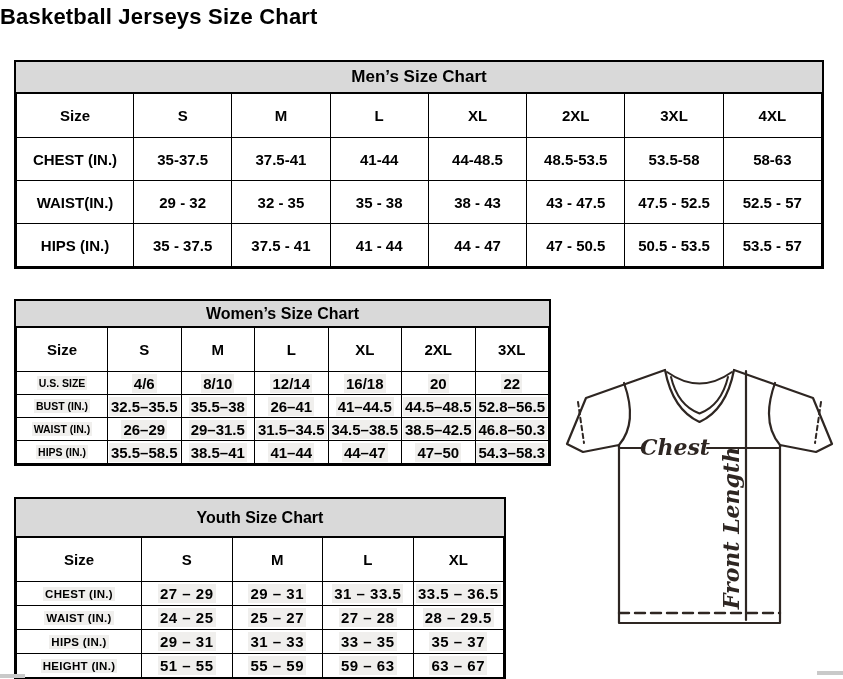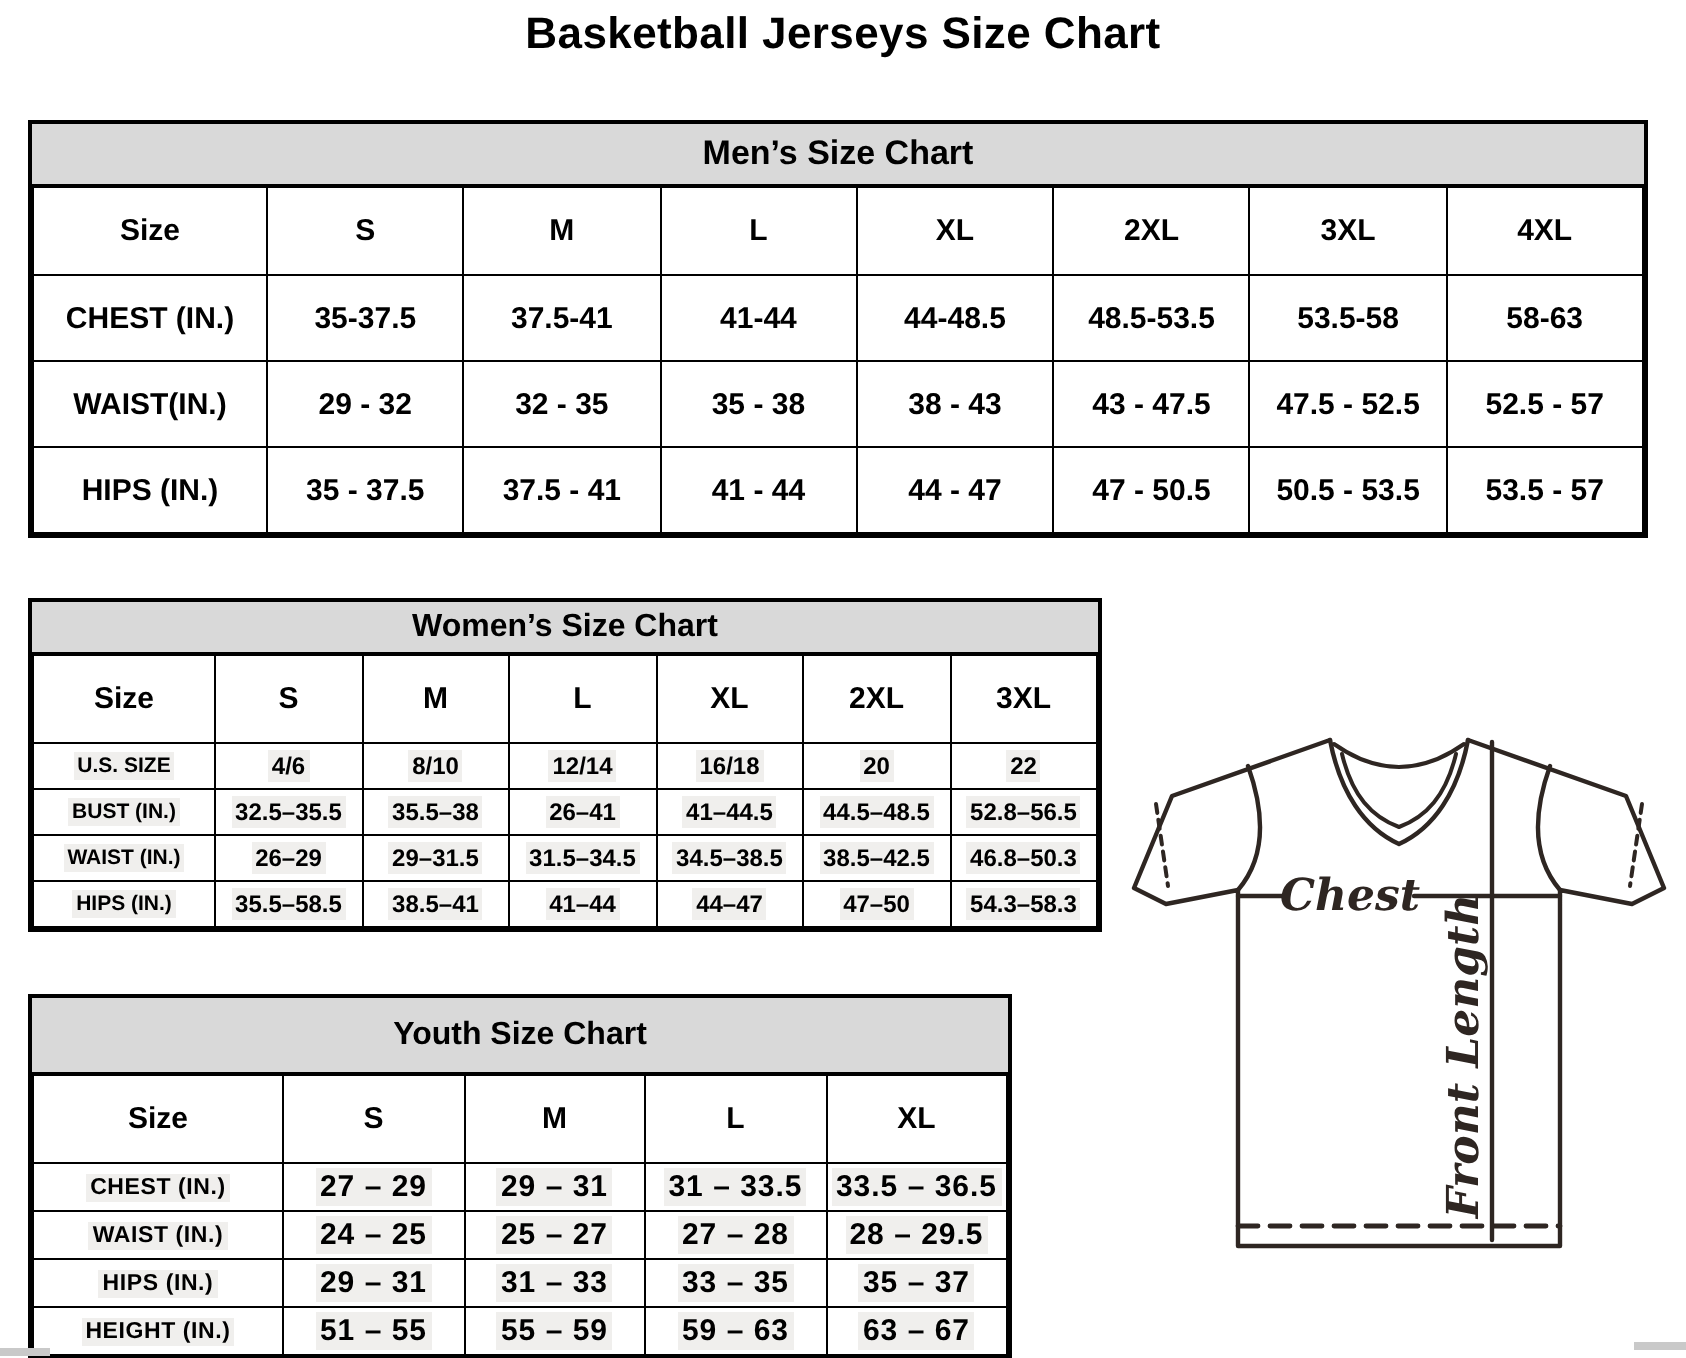--- a/index.html
+++ b/index.html
@@ -2,21 +2,21 @@
 <html><head>
 <meta charset="utf-8">
 <style>
   html,body { margin:0; padding:0; background:#fff; }
   #stage {
     position:relative; width:843px; height:679px; background:#ffffff;
     font-family:"Liberation Sans", sans-serif; color:#000; overflow:hidden;
   }
   .page-title {
     position:absolute; left:0; top:4px; width:100%;
-    text-align:center; font-size:22px; font-weight:bold; letter-spacing:0.2px;
+    font-size:22px; font-weight:bold; letter-spacing:0.2px;
   }
   .size-table {
     position:absolute; border:2px solid #000; background:#fff; box-sizing:border-box;
   }
   .band {
     background:#d9d9d9; border-bottom:1px solid #000;
     display:flex; align-items:center; justify-content:center;
     font-weight:bold; box-sizing:border-box;
   }
   .mens  { left:14px; top:60px;  width:810px; }
@@ -33,21 +33,21 @@
   }
   .mens th:first-child  { width:116px; }
   .womens th:first-child{ width:90px;  }
   .youth th:first-child { width:124px; }
 
   .mens thead tr   { height:44px; }  .mens thead th  { font-size:15px; }
   .mens tbody tr   { height:43px; }  .mens tbody th, .mens tbody td { font-size:15px; }
 
   .womens thead tr { height:44px; }  .womens thead th{ font-size:15px; }
   .womens tbody tr { height:23px; }  .womens tbody th{ font-size:10.5px; }
-  .womens tbody td { font-size:12px; }
+  .womens tbody td { font-size:15px; }
 
   .youth thead tr  { height:44px; }  .youth thead th { font-size:15px; }
   .youth tbody tr  { height:24px; }  .youth tbody th { font-size:11.5px; letter-spacing:0.3px; }
   .youth tbody td  { font-size:15px; letter-spacing:0.5px; }
 
   .hl { background:#f0efed; padding:1px 2px; }
 
   .jersey-wrap { position:absolute; left:556px; top:356px; width:287px; height:300px; }
   .jersey-wrap svg { display:block; }
   .diagram-text {

